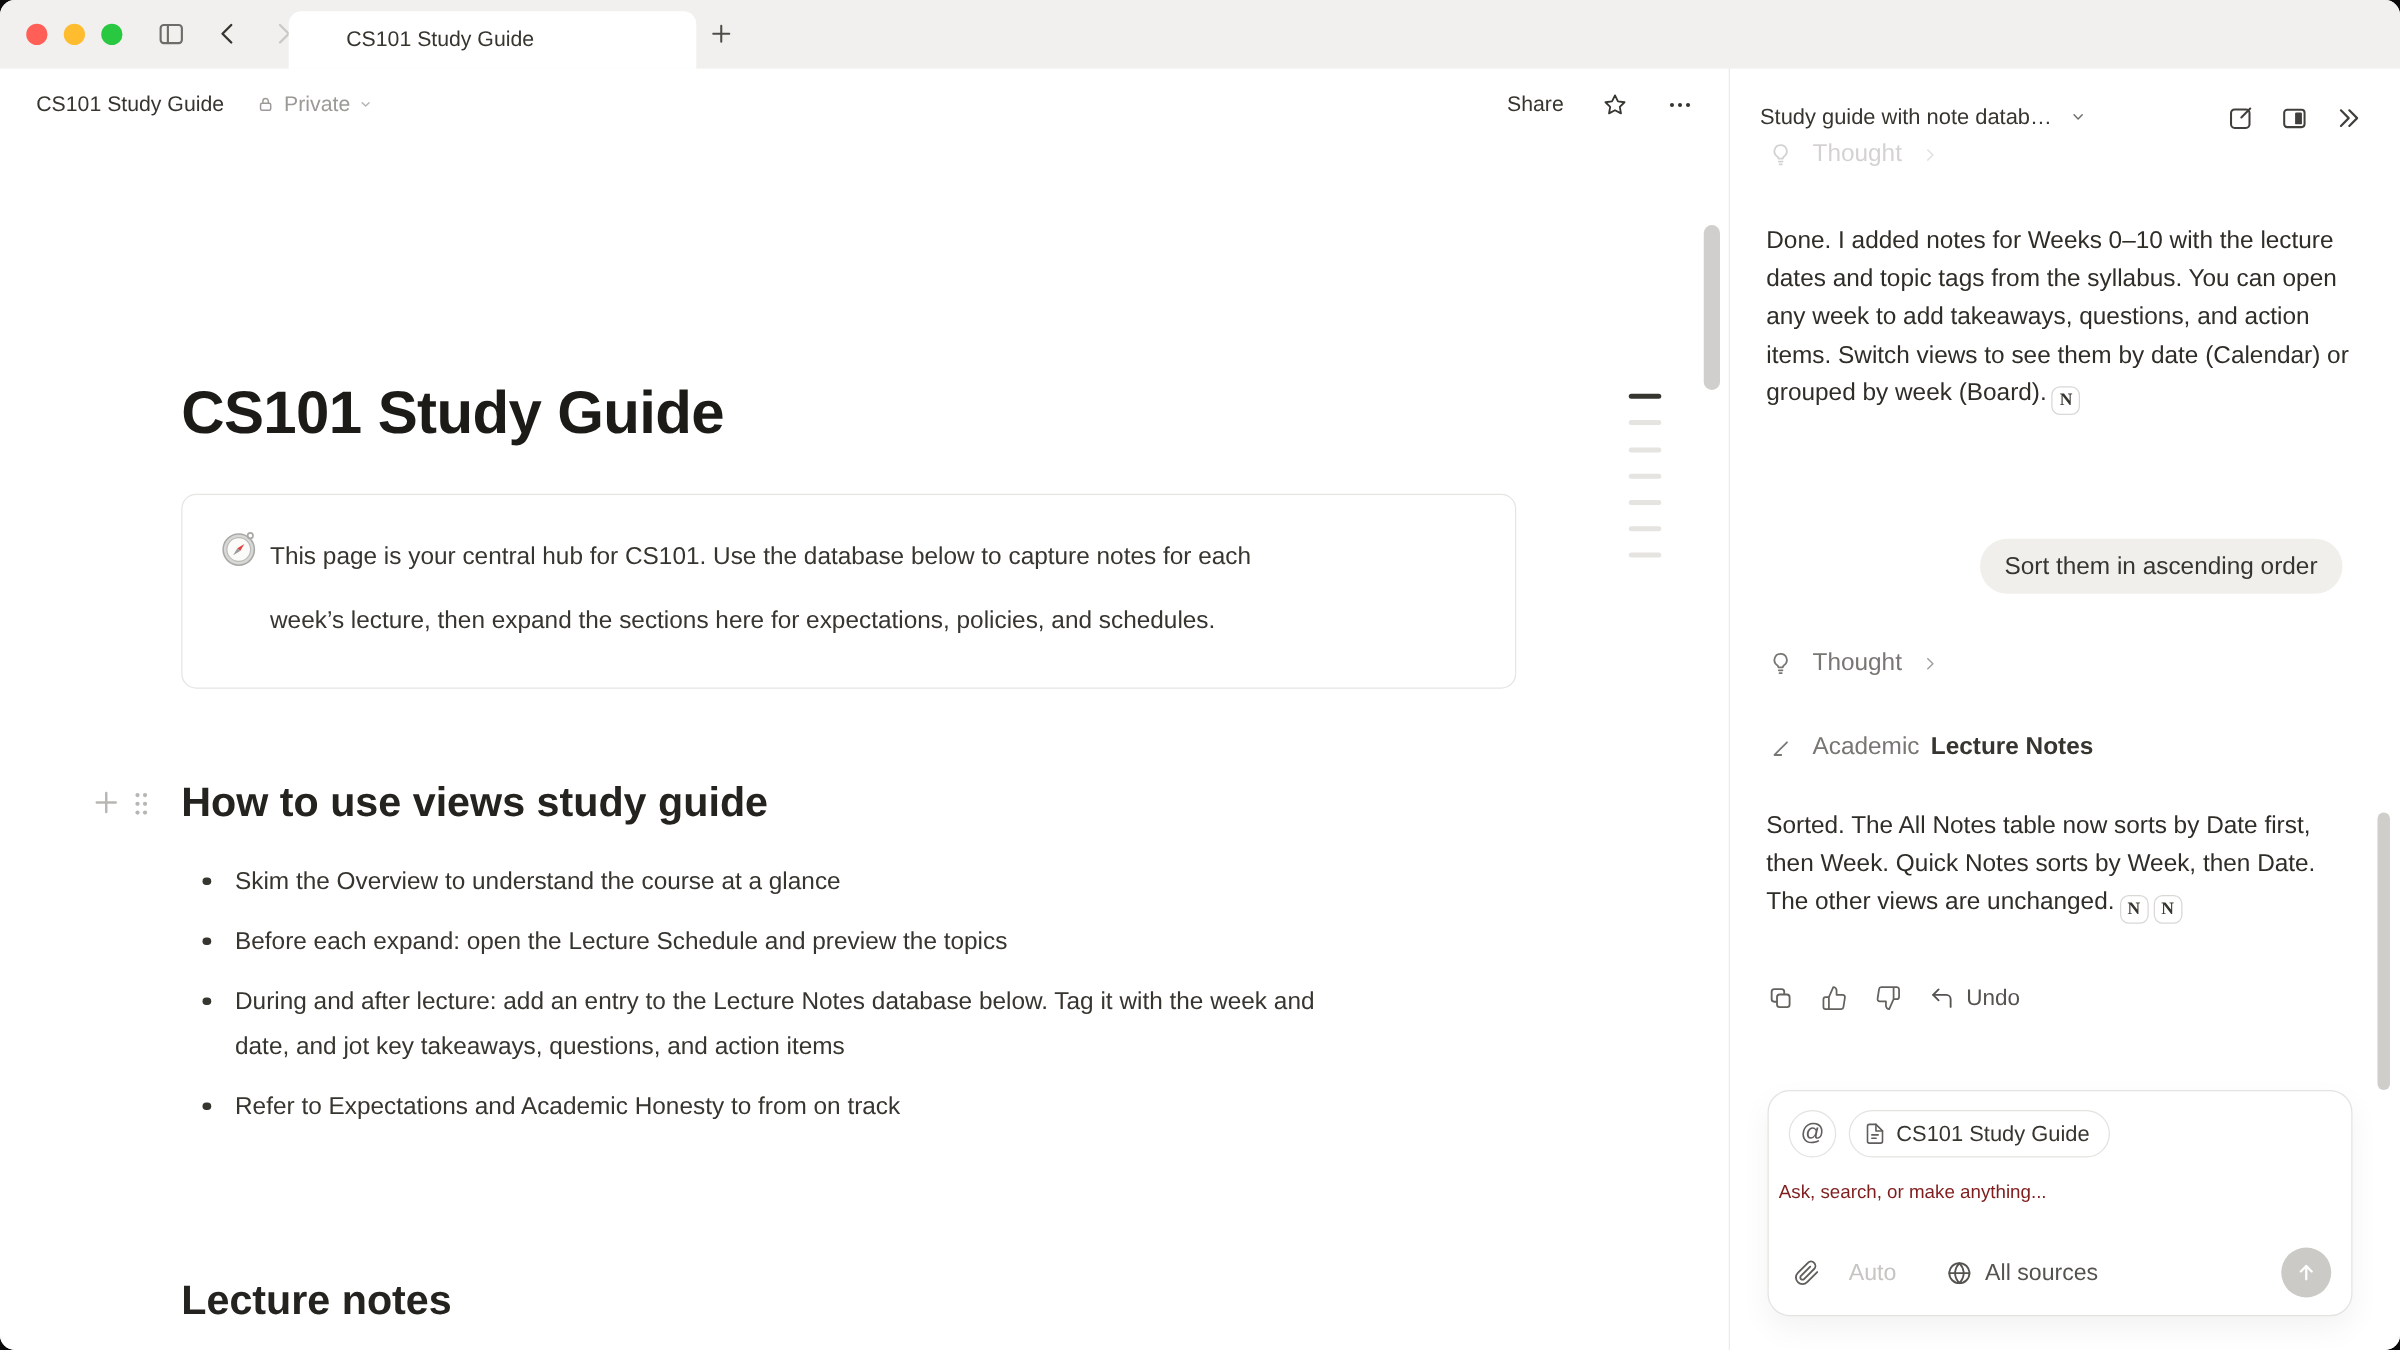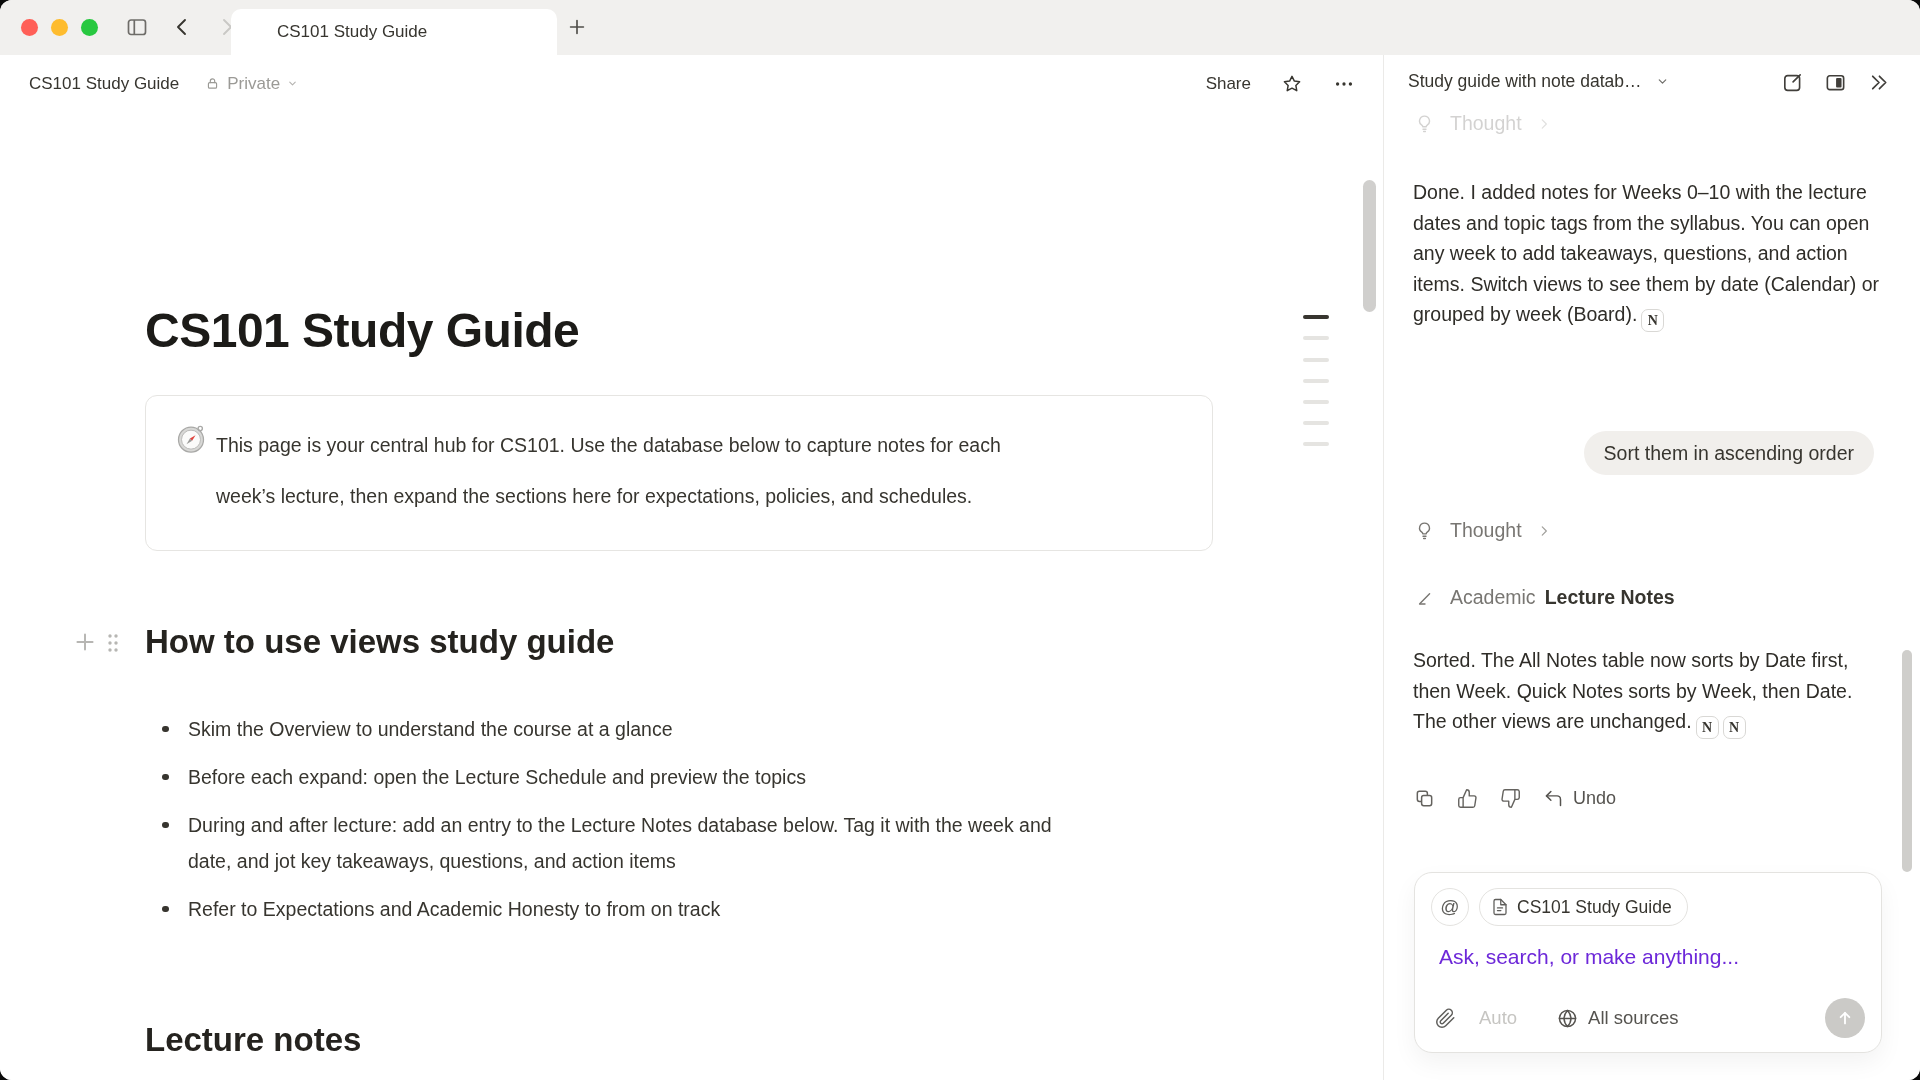--- a/index.html
+++ b/index.html
@@ -29,30 +29,30 @@
   .hicon { width:22px; height:22px; color:#37352f; }
 
   
   .page-title { position:absolute; left:145px; top:247px; font-size:48px; line-height:58px; font-weight:700; color:#1c1b18; letter-spacing:-.5px; }
   .callout { position:absolute; left:145px; top:340px; width:1068px; height:156px; border:1px solid #e6e5e2; border-radius:12px; background:#fff; }
   .callout-icon { position:absolute; left:30px; top:28px; width:30px; height:30px; }
   .callout-text { position:absolute; left:70px; top:24px; max-width:845px; font-size:19.5px; line-height:51px; color:#37352f; }
   .h2 { position:absolute; left:145px; font-size:33px; line-height:44px; font-weight:700; color:#25231f; }
   .margin-plus { position:absolute; left:72px; top:574px; width:26px; height:26px; color:#b7b6b3; }
   .margin-drag { position:absolute; left:105px; top:577px; width:16px; height:22px; color:#b7b6b3; }
-  .bullets { position:absolute; left:160px; top:632px; width:900px; list-style:none;margin-top:24px; }
+  .bullets { position:absolute; left:160px; top:632px; width:900px; list-style:none; }
   .bullets li { position:relative; padding-left:28px; font-size:19.5px; line-height:36px; color:#37352f; margin-bottom:12px; }
   .bullets li::before { content:""; position:absolute; left:2px; top:14.5px; width:6.5px; height:6.5px; border-radius:50%; background:#37352f; }
   .toc { position:absolute; left:1303px; top:0; }
   .toc-dash { position:absolute; width:26px; height:3.5px; border-radius:2px; background:#e5e4e1; }
   .toc-dash.active { background:#37352f; }
   .main-scrollbar { position:absolute; left:1363px; top:125px; width:13px; height:132px; border-radius:7px; background:#d0cfcd; }
 
   
-  .sheader { position:absolute; left:0; top:0; width:100%; height:57px; }
+  .sheader { position:absolute; left:0; top:12px; width:100%; height:57px; }
   .stitle { position:absolute; left:24px; top:16px; display:flex; align-items:center; gap:14px; font-size:17.5px; color:#37352f; white-space:nowrap; }
   .sheader-icons { position:absolute; right:30px; top:16px; display:flex; align-items:center; gap:20px; color:#413f3b; }
   .sicon { width:23px; height:23px; }
 
   .thought-row { position:absolute; display:flex; align-items:center; gap:15px; color:#787672; font-size:19.5px; }
   .thought-row .chev { color:#9f9e9a; }
   .faded { opacity:.32; }
   .msg { position:absolute; left:29px; width:474px; font-size:19.5px; line-height:30.5px; color:#2f2d28; }
   .nbadge { display:inline-block; width:23px; height:23px; border:1px solid #d9d8d5; border-radius:7px; font-family:"Liberation Serif","DejaVu Serif",serif; font-weight:700; font-size:14px; line-height:21px; text-align:center; color:#37352f; vertical-align:-4px; margin-left:4px; background:#fff; }
   .user-row { position:absolute; left:0; top:376px; width:490px; display:flex; justify-content:flex-end; }
@@ -63,21 +63,21 @@
   .actions { position:absolute; left:30px; top:733px; display:flex; align-items:center; gap:22px; color:#64625e; }
   .act { width:21px; height:21px; }
   .undo-btn { display:flex; align-items:center; gap:9px; color:#55534f; font-size:18px; }
 
   .composer { position:absolute; left:30px; top:817px; width:468px; height:181px; background:#fff; border:1px solid #e4e3e0; border-radius:18px; box-shadow:0 10px 24px rgba(0,0,0,.05); }
   .comp-top { position:absolute; left:16px; top:15px; display:flex; align-items:center; gap:10px; }
   .at-btn { width:38px; height:38px; border:1px solid #e4e3e0; border-radius:50%; display:flex; align-items:center; justify-content:center; font-size:19px; color:#5f5e5b; background:#fff; }
   .chip { height:38px; border:1px solid #e4e3e0; border-radius:19px; display:flex; align-items:center; gap:8px; padding:0 15px 0 11px; background:#fff; }
   .chip-label { font-size:17.5px; color:#37352f; }
   .chip-icon { width:18px; height:18px; color:#5f5e5b; }
-  .comp-input { position:absolute; left:24px; top:72px; font-size:21px; color:#6d28d9; }
+  .comp-input { position:absolute; left:8px; top:72px; font-size:15px; color:#7f1d1d; }
   .comp-bottom { position:absolute; left:20px; right:16px; bottom:14px; height:40px; display:flex; align-items:center; }
   .clip { width:21px; height:21px; color:#5f5e5b; }
   .auto { margin-left:23px; font-size:18.5px; color:#c6c5c2; }
   .sources { margin-left:40px; display:flex; align-items:center; gap:10px; color:#55534f; font-size:18.5px; font-weight:500; }
   .globe { width:21px; height:21px; }
   .send-btn { position:absolute; right:0; bottom:0; width:40px; height:40px; border-radius:50%; background:#cbcac7; display:flex; align-items:center; justify-content:center; }
   .send-arrow { width:20px; height:20px; color:#fff; }
   .side-scrollbar { position:absolute; left:518px; top:595px; width:10px; height:222px; border-radius:5px; background:#cfcecb; }
 
   svg { display:block; }

